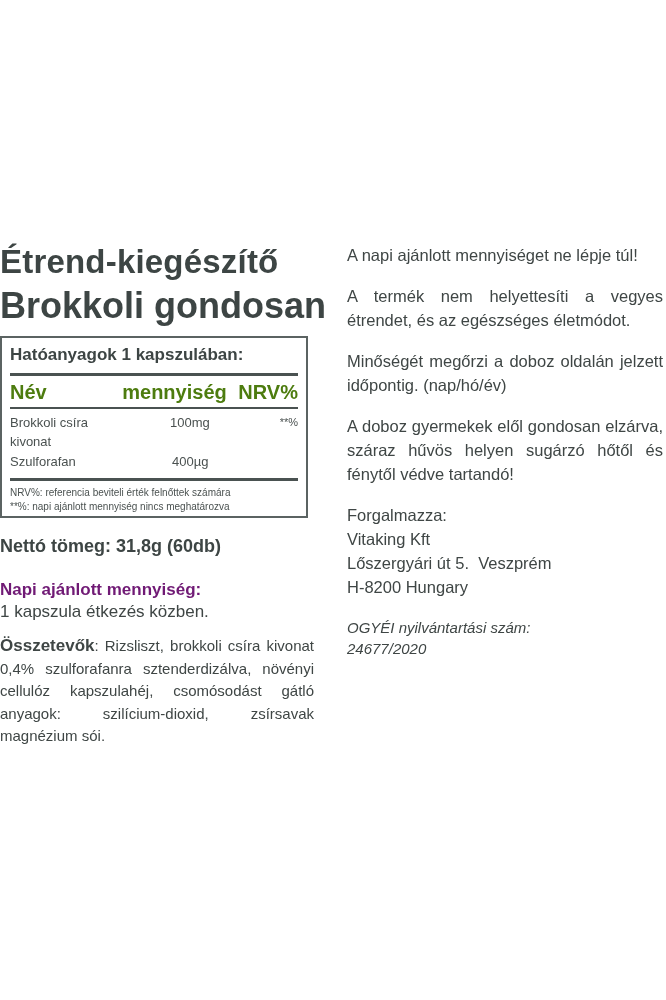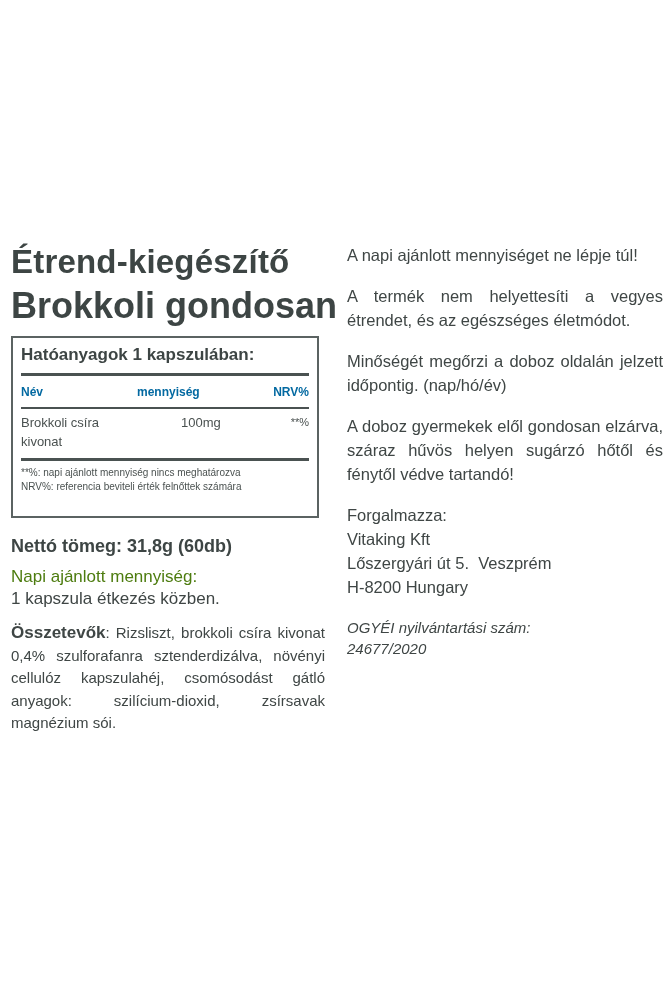--- a/index.html
+++ b/index.html
@@ -4,45 +4,45 @@
   <style>
     html, body { margin: 0; padding: 0; }
     body {
       width: 666px; height: 1000px;
       background: #ffffff;
       position: relative;
       overflow: hidden;
       font-family: "Liberation Sans", sans-serif;
       color: #3f4645;
     }
-    .col-left { position: absolute; left: 11px; top: 242px; width: 314px; }
+    .col-left { position: absolute; left: 0; top: 242px; width: 314px; }
     .col-right { position: absolute; left: 347px; top: 243px; width: 316px; }
     .title1 { font-weight: bold; font-size: 33px; line-height: 40px; color: #3d4544; letter-spacing: 0.2px; white-space: nowrap; }
     .title2 { font-weight: bold; font-size: 36px; line-height: 44px; color: #3d4544; white-space: nowrap; margin-top: 2px; }
     .box {
       margin-top: 8px;
       border: 2px solid #5b6362;
       width: 308px; height: 182px;
       box-sizing: border-box;
       padding: 6px 8px 0 8px;
       position: relative;
     }
     .box-title { font-weight: bold; font-size: 17px; line-height: 22px; color: #3d4544; }
     .rule { height: 3px; background: #4a5251; margin: 7px 0 6px 0; }
     .rule.thin { height: 2px; }
-    .hdr { display: flex; font-weight: bold; font-size: 12px; line-height: 20px; color: #0369a1; }
+    .hdr { display: flex; font-weight: bold; font-size: 20px; line-height: 20px; color: #4d7c0f; }
     .c1 { width: 116px; }
     .c2 { width: 120px; }
     .c3 { flex: 1; text-align: right; }
     .row { display: flex; font-size: 13px; line-height: 19px; color: #4a5150; justify-content: flex-end; }
     .row .c2 { text-align: left; padding-left: 44px; box-sizing: border-box; }
     .row .c3 { font-size: 11px; }
     .note { font-size: 10px; line-height: 14px; color: #4a5150; }
     .net { font-weight: bold; font-size: 18px; line-height: 24px; margin-top: 16px; color: #3d4544; }
-    .dose-label { font-weight: normal; font-size: 17px; line-height: 22px; margin-top: 8px; color: #4d7c0f; }
+    .dose-label { font-weight: bold; font-size: 17px; line-height: 22px; margin-top: 21px; color: #701a75; }
     .dose-val { font-size: 17px; line-height: 22px; }
     .ingr { font-size: 15px; line-height: 22.5px; margin-top: 12px; text-align: justify; }
     .ingr b { font-size: 17px; }
     .p { font-size: 16.5px; line-height: 24px; text-align: justify; }
     .gap { margin-top: 17px; }
     .ital { font-style: italic; font-size: 15px; line-height: 21px; }
   </style>
 </head>
 <body>
 
@@ -62,23 +62,28 @@
     <div class="row">
       <span class="c1">Brokkoli csíra</span>
       <span class="c2">100mg</span>
       <span class="c3">**%</span>
     </div>
     <div class="row">
       <span class="c1">kivonat</span>
       <span class="c2"></span>
       <span class="c3"></span>
     </div>
+    <div class="row" style="margin-top:1px;">
+      <span class="c1">Szulforafan</span>
+      <span class="c2" style="padding-left:46px;">400µg</span>
+      <span class="c3"></span>
+    </div>
     <div class="rule" style="margin:7px 0 5px 0;"></div>
+    <div class="note">NRV%: referencia beviteli érték felnőttek számára</div>
     <div class="note">**%: napi ajánlott mennyiség nincs meghatározva</div>
-    <div class="note">NRV%: referencia beviteli érték felnőttek számára</div>
   </div>
 
   <div class="net">Nettó tömeg: 31,8g (60db)</div>
   <div class="dose-label">Napi ajánlott mennyiség:</div>
   <div class="dose-val">1 kapszula étkezés közben.</div>
   <div class="ingr"><b>Összetevők</b><span>: Rizsliszt, brokkoli csíra kivonat 0,4% szulforafanra sztenderdizálva, növényi cellulóz kapszulahéj, csomósodást gátló anyagok: szilícium-dioxid, zsírsavak magnézium sói.</span></div>
 </div>
 
 <div class="col-right">
   <div class="p">A napi ajánlott mennyiséget ne lépje túl!</div>

